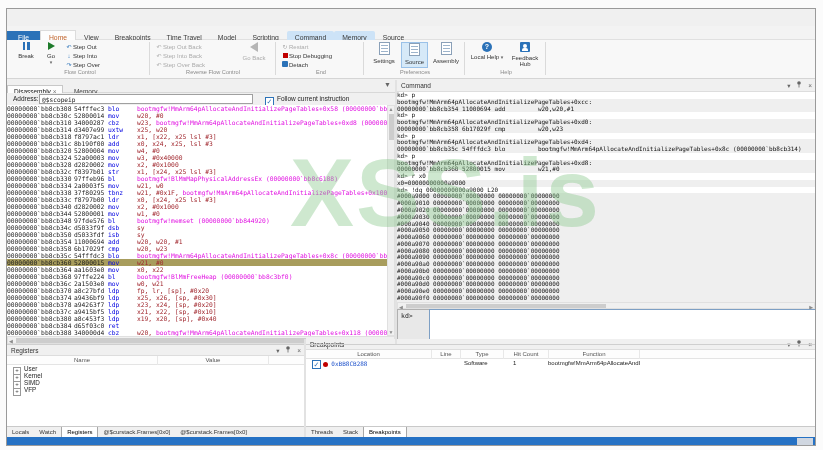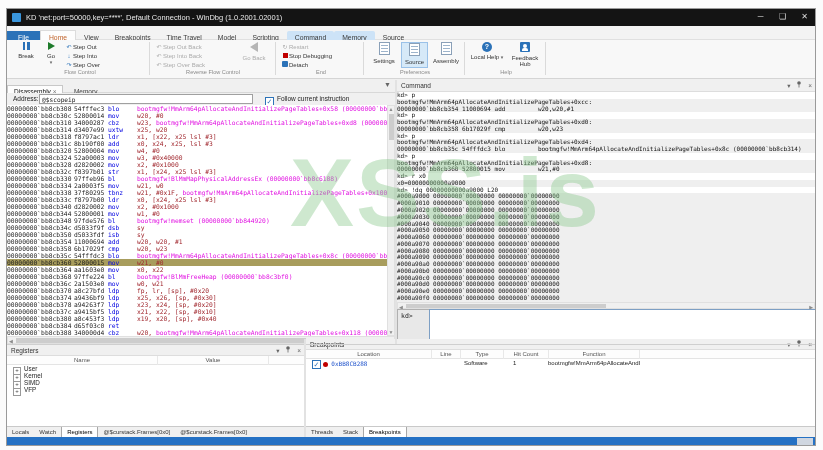--- a/index.html
+++ b/index.html
@@ -86,27 +86,20 @@
   #grip{right:2px;top:1px;width:16px;height:7px;background:#cfd6e0;}
   
   #watermark{position:absolute;left:290px;top:138px;font-size:96px;font-weight:bold;
     color:rgba(138,200,140,0.42);letter-spacing:2px;z-index:60;pointer-events:none;font-family:"Liberation Sans",sans-serif;}
 </style>
 </head>
 <body>
 
 <div id="window">
 
-  <div class="abs" id="titlebar">
-    <div class="abs" id="win-icon"></div>
-    <div class="abs" id="title-text">KD 'net:port=50000,key=****', Default Connection  - WinDbg (1.0.2001.02001)</div>
-    <div class="abs winctl" style="right:44px;">─</div>
-    <div class="abs winctl" style="right:22px;">❏</div>
-    <div class="abs winctl" style="right:0;">✕</div>
-  </div>
 
   <div class="abs" id="ribbontabs"><span class="rtab file">File</span><span class="rtab active">Home</span><span class="rtab">View</span><span class="rtab">Breakpoints</span><span class="rtab">Time Travel</span><span class="rtab">Model</span><span class="rtab">Scripting</span><span class="rtab hl">Command</span><span class="rtab hl">Memory</span><span class="rtab">Source</span></div>
 
   <div class="abs" id="ribbon">
 
     <div class="abs bigbtn" style="left:6px;width:26px;">
       <div><span class="pausebar"></span><span class="pausebar"></span></div>
       <div class="cap">Break</div>
     </div>
     <div class="abs bigbtn" style="left:34px;width:20px;">

